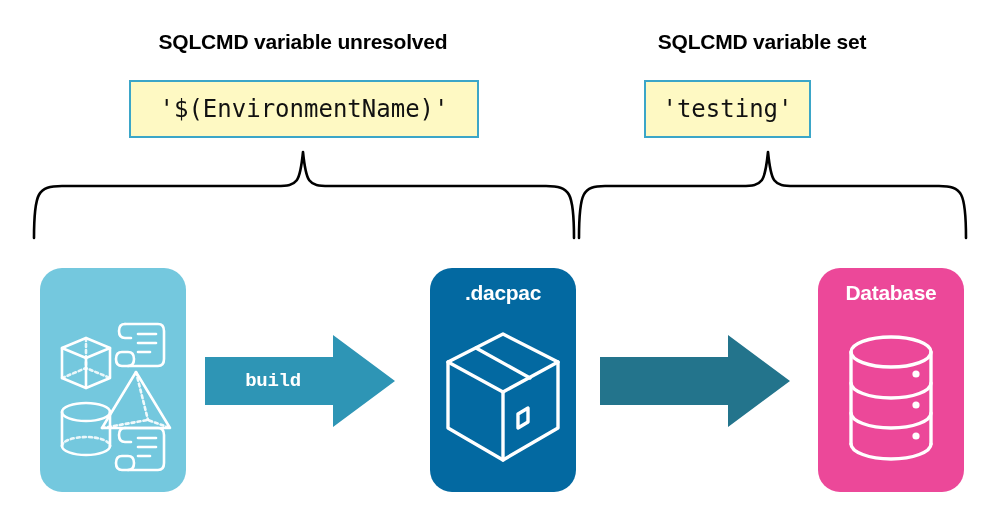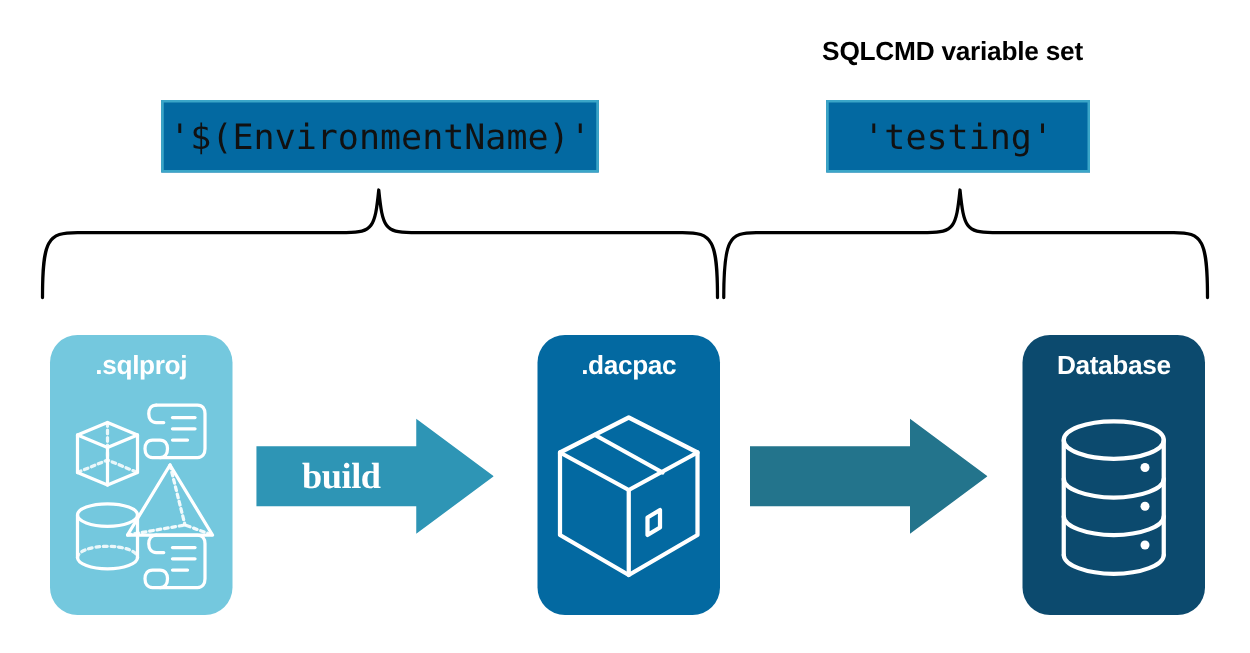--- a/index.html
+++ b/index.html
@@ -34,33 +34,33 @@
     text-align: center;
     transform: translateX(-50%);
   }
   #heading-left  { left: 303px; top: 30px; }
   #heading-right { left: 762px; top: 30px; }
 
   
   .code-box {
     position: absolute;
     box-sizing: border-box;
-    background: #0369a1;
+    background: #fef9c3;
     border: 2px solid #3ba6c8;
     display: flex;
     align-items: center;
     justify-content: center;
     font-family: "DejaVu Sans Mono", monospace;
-    font-size: 28px;
+    font-size: 24px;
     color: #111111;
     white-space: nowrap;
     letter-spacing: 0px;
   }
   #code-box-left  { left: 129px; top: 80px; width: 350px; height: 58px; }
-  #code-box-right { left: 661px; top: 80px; width: 211px; height: 58px; }
+  #code-box-right { left: 644px; top: 80px; width: 167px; height: 58px; }
 
   
   #braces {
     position: absolute;
     left: 0; top: 0;
     width: 1000px; height: 522px;
     pointer-events: none;
   }
 
   
@@ -87,53 +87,54 @@
   }
   .stage-box .stage-art {
     position: absolute;
     left: 0;
     top: 44px;
     width: 146px;
     height: 180px;
   }
   #box-sqlproj  { left: 40px;  background: #74c8de; }
   #box-dacpac   { left: 430px; background: #0369a1; }
-  #box-database { left: 818px; background: #0c4a6e; }
+  #box-database { left: 818px; background: #ec4899; }
 
   
   .arrow {
     position: absolute;
     top: 333px;
     width: 190px;
     height: 96px;
   }
   #arrow-build  { left: 205px; }
   #arrow-deploy { left: 600px; }
   .arrow .arrow-label {
     position: absolute;
     left: 8px;
     top: 0;
     width: 120px;
     height: 96px;
     display: flex;
     align-items: center;
     justify-content: center;
     color: #ffffff;
-    font-family: Liberation Serif, serif;
+    font-family: Liberation Mono, monospace;
     font-weight: bold;
-    font-size: 29px;
+    font-size: 19px;
     letter-spacing: -0.3px;
     white-space: nowrap;
   }
 </style>
 </head>
 <body>
 
 <div id="canvas">
 
+  <div class="heading" id="heading-left">SQLCMD variable unresolved</div>
 
   <div class="heading" id="heading-right">SQLCMD variable set</div>
 
   <div class="code-box" id="code-box-left">'$(EnvironmentName)'</div>
 
   <div class="code-box" id="code-box-right">'testing'</div>
 
   <svg id="braces" viewBox="0 0 1000 522">
 
     <path d="M 34 238
@@ -147,21 +148,20 @@
     <path d="M 579 238
              C 579 192, 583 186, 605 186
              L 742 186
              C 763 186, 765 182, 768 152
              C 771 182, 773 186, 794 186
              L 939 186
              C 962 186, 966 192, 966 238" fill="none" stroke="#000000" stroke-width="2.6" stroke-linecap="round" stroke-linejoin="round"></path>
   </svg>
 
   <div class="stage-box" id="box-sqlproj">
-    <div class="stage-label">.sqlproj</div>
     <svg class="stage-art" viewBox="0 0 146 180">
       <g fill="none" stroke="#ffffff" stroke-width="2.6" stroke-linecap="round" stroke-linejoin="round">
 
         <g>
           <path d="M 22 36 L 46 26 L 70 36 L 70 66 L 46 76 L 22 66 Z"></path>
           <path d="M 22 36 L 46 46 L 70 36"></path>
           <path d="M 46 46 L 46 76"></path>
           <path d="M 22 66 L 46 56 L 70 66" stroke-dasharray="3 3" opacity="0.85"></path>
           <path d="M 46 26 L 46 56" stroke-dasharray="3 3" opacity="0.85"></path>
         </g>

